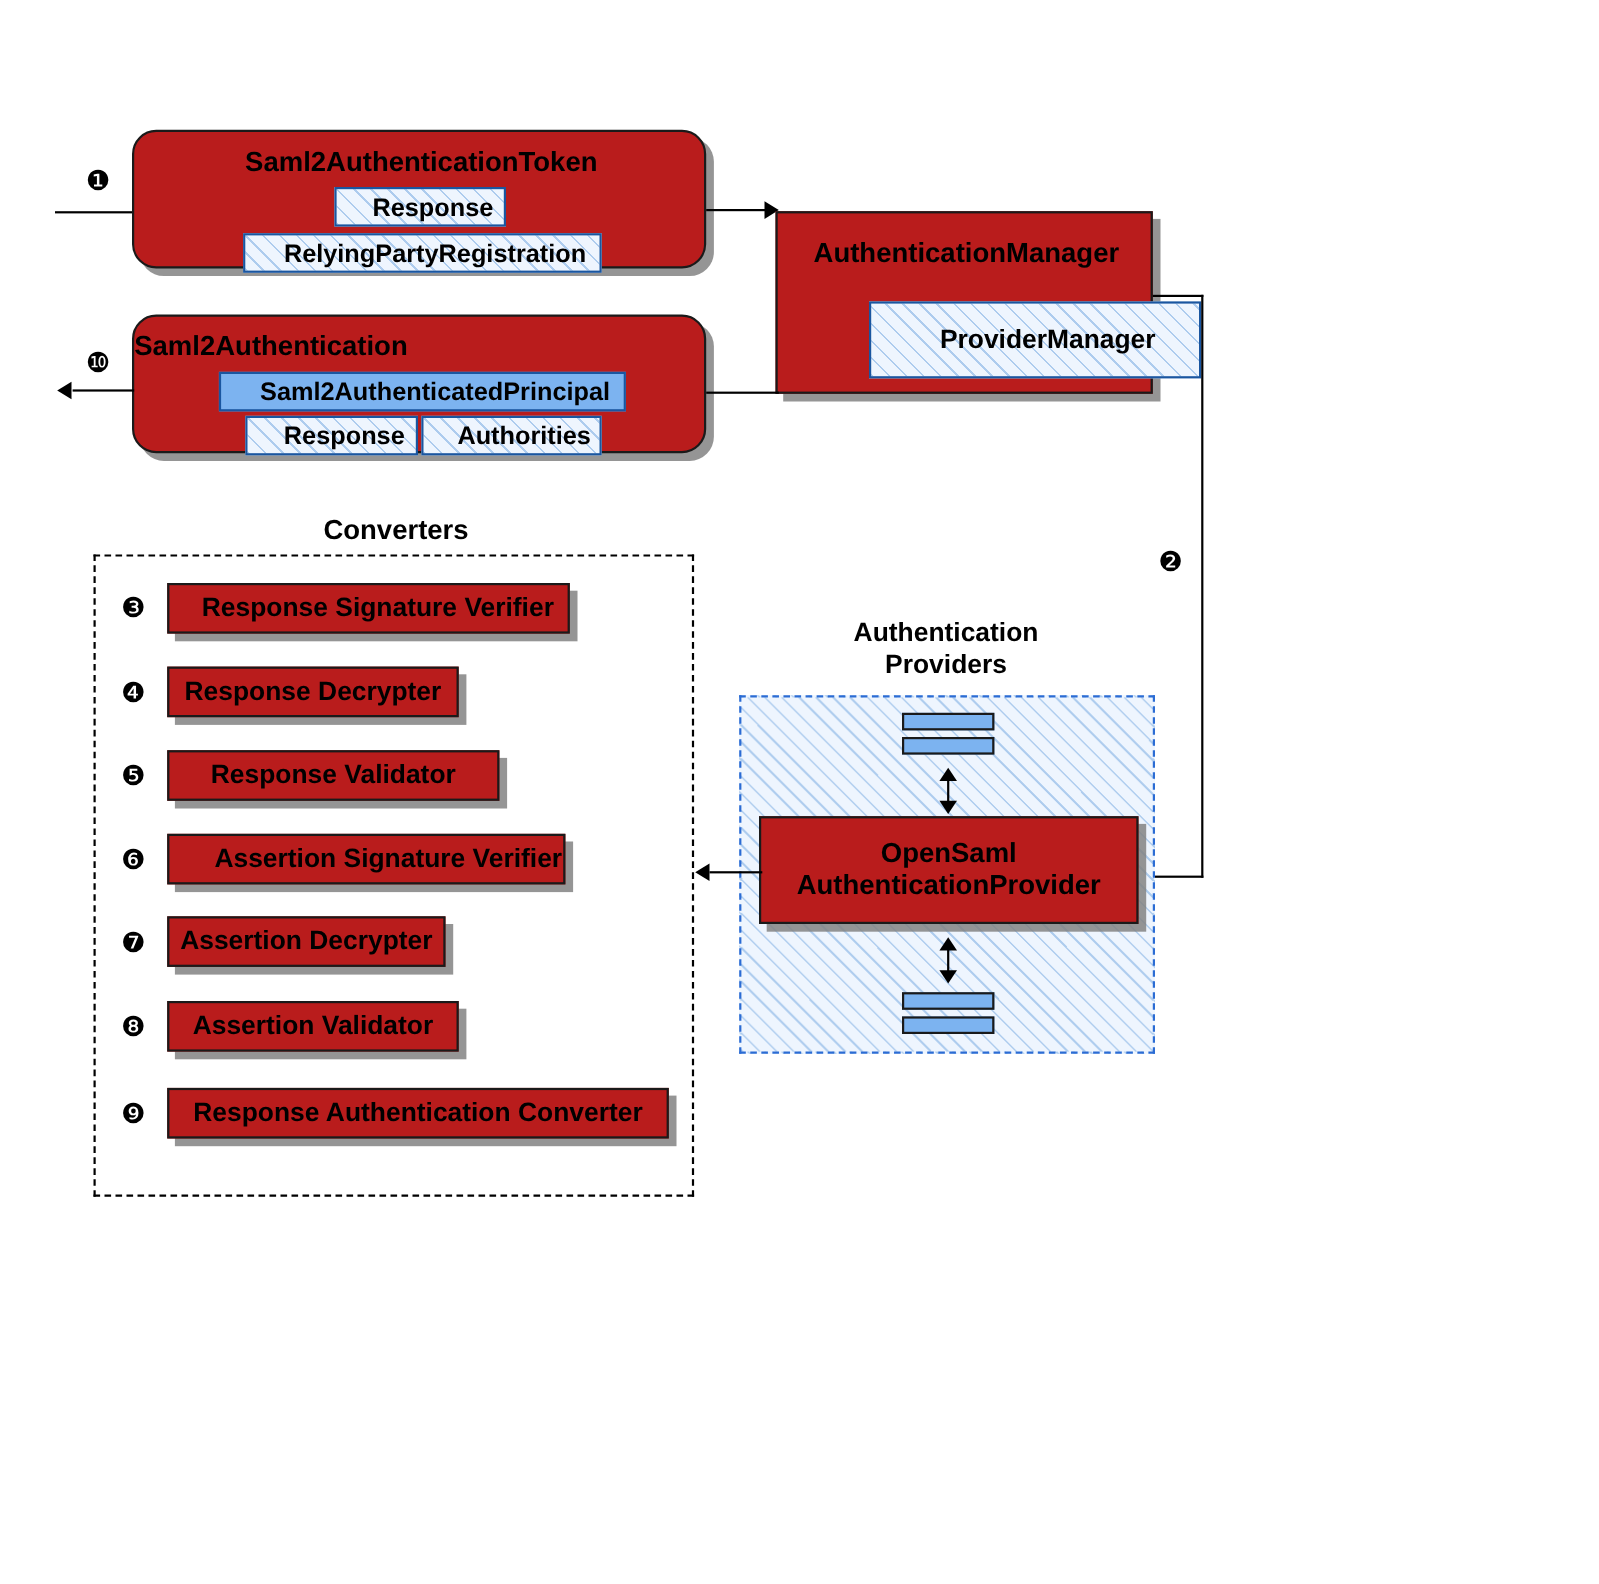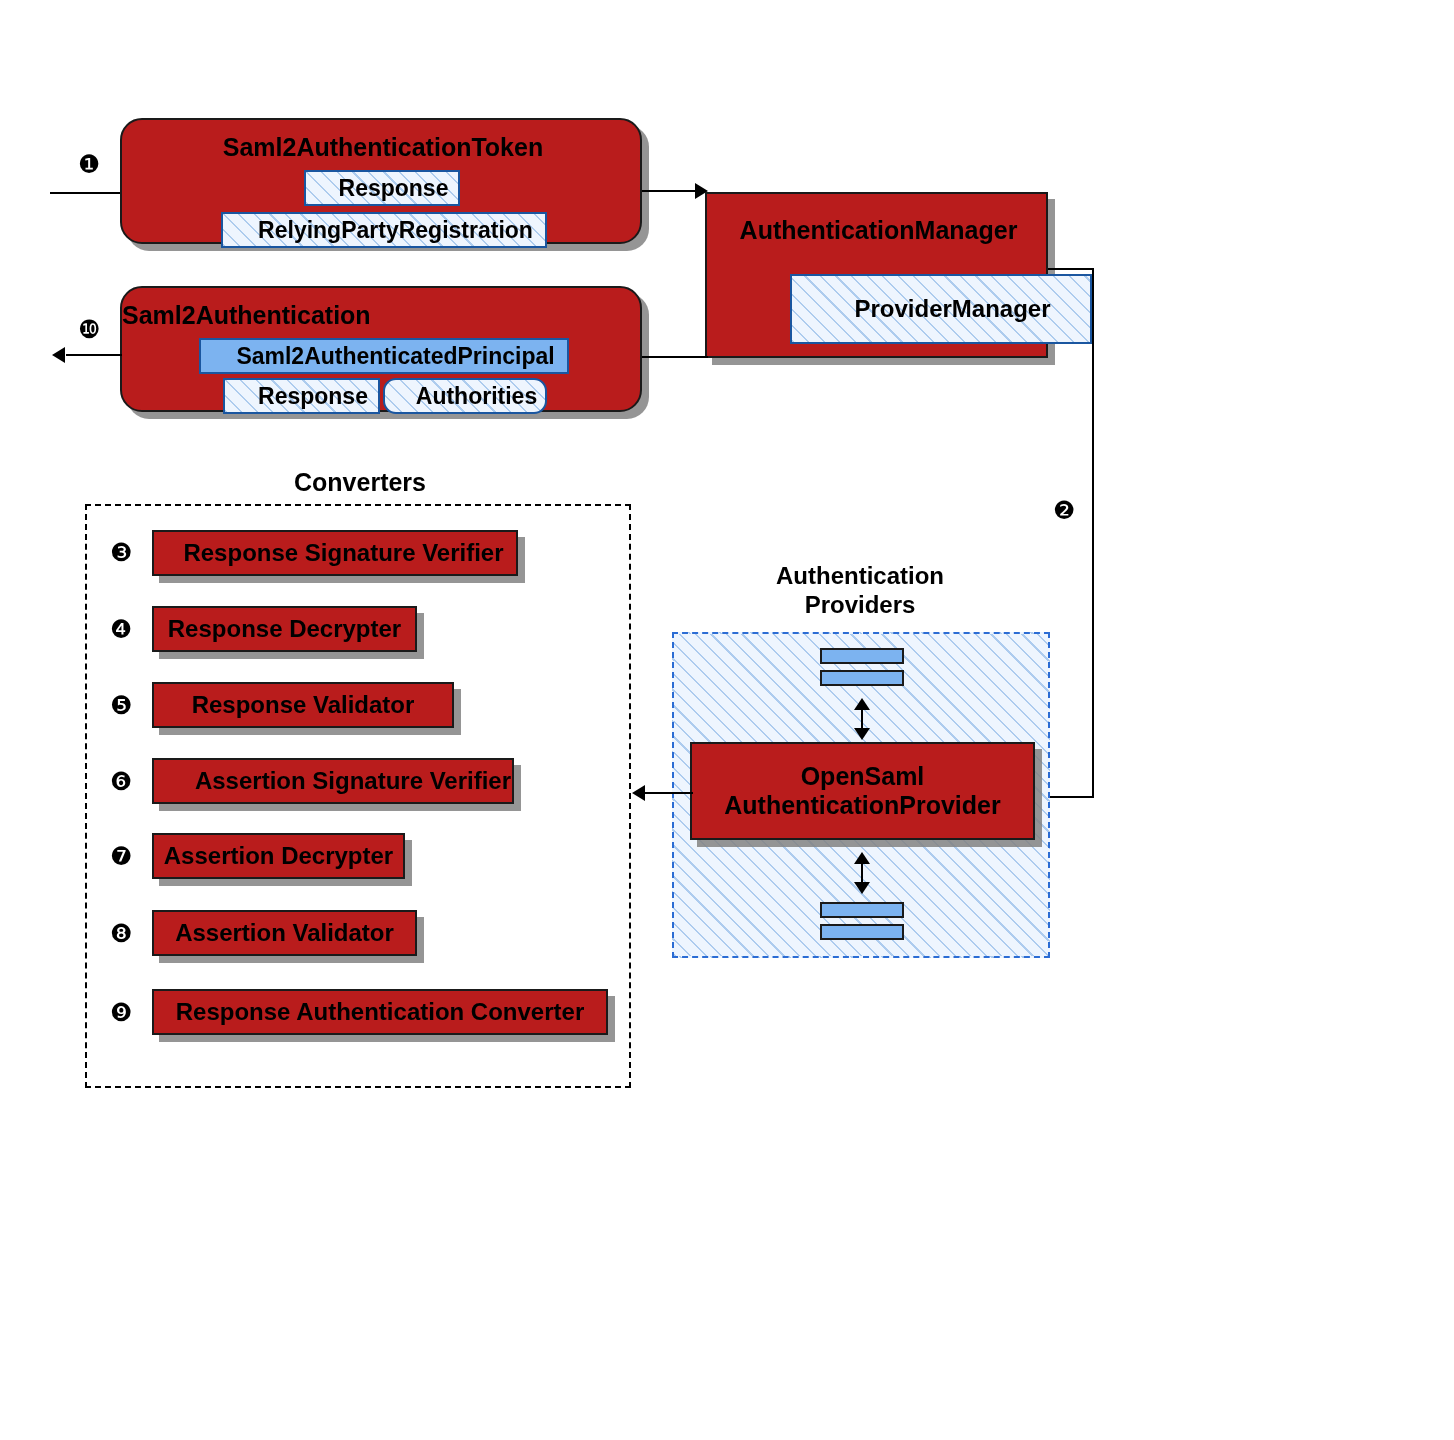--- a/index.html
+++ b/index.html
@@ -138,21 +138,21 @@
 
   <div class="abs node shadow" style="left:705px; top:192px; width:343px; height:166px; display:block;">
     <div class="abs" style="left:0; top:22px; width:343px; text-align:center; font-size:25px; font-weight:bold;">AuthenticationManager</div>
     <div class="abs inner-label hatch" style="left:40px; top:80px; width:302px; height:70px; font-size:24px;margin-left:43px;">ProviderManager</div>
   </div>
 
   <div class="abs node rounded shadow" style="left:120px; top:286px; width:522px; height:126px; display:block;">
     <div class="abs" style="left:0; top:13px; width:522px; text-align:left; font-size:25px; font-weight:bold;">Saml2Authentication</div>
     <div class="abs inner-label" style="left:77px; top:50px; width:370px; height:36px; font-size:23px; background:#7cb3f0;">Saml2AuthenticatedPrincipal</div>
     <div class="abs inner-label hatch" style="left:101px; top:90px; width:157px; height:36px; font-size:23px;">Response</div>
-    <div class="abs inner-label hatch" style="left:261px; top:90px; width:164px; height:36px; font-size:23px;border-radius:13px;">Authorities</div>
+    <div class="abs inner-label hatch" style="left:261px; top:90px; width:164px; height:36px; font-size:23px;">Authorities</div>
   </div>
 
   <div class="abs line-h" style="left:642px; top:356px; width:66px;"></div>
 
   <div class="abs step" style="left:78px; top:317px;">❿</div>
   <div class="abs line-h" style="left:66px; top:354px; width:56px;"></div>
   <div class="abs arrow-l" style="left:52px; top:347px;"></div>
 
   <div class="abs line-h" style="left:1048px; top:268px; width:46px;"></div>
   <div class="abs line-v" style="left:1092px; top:268px; height:530px;"></div>

